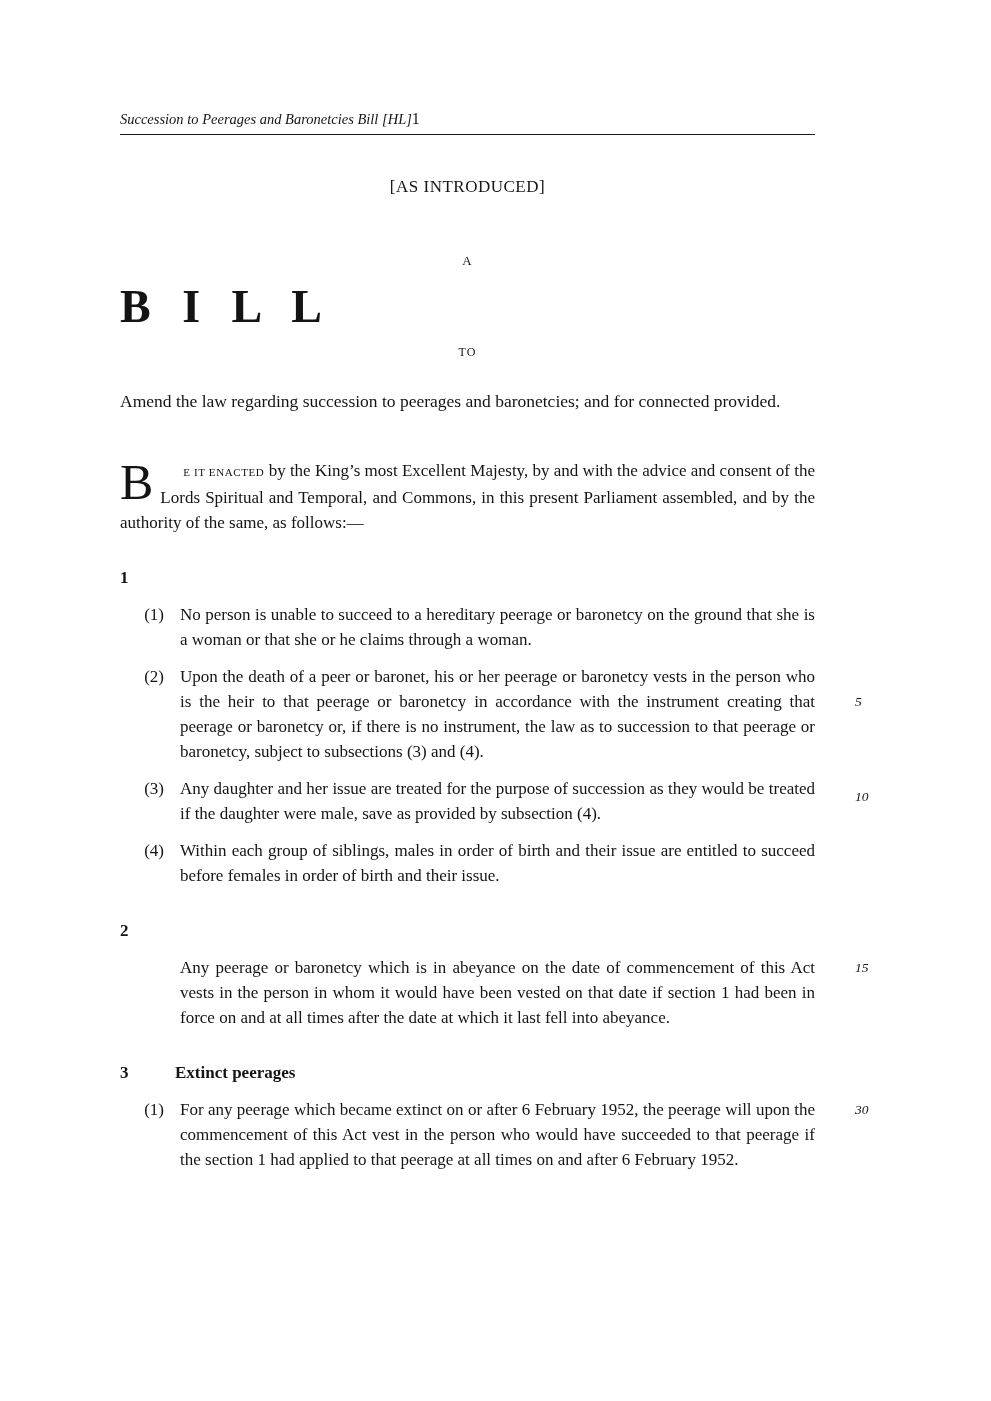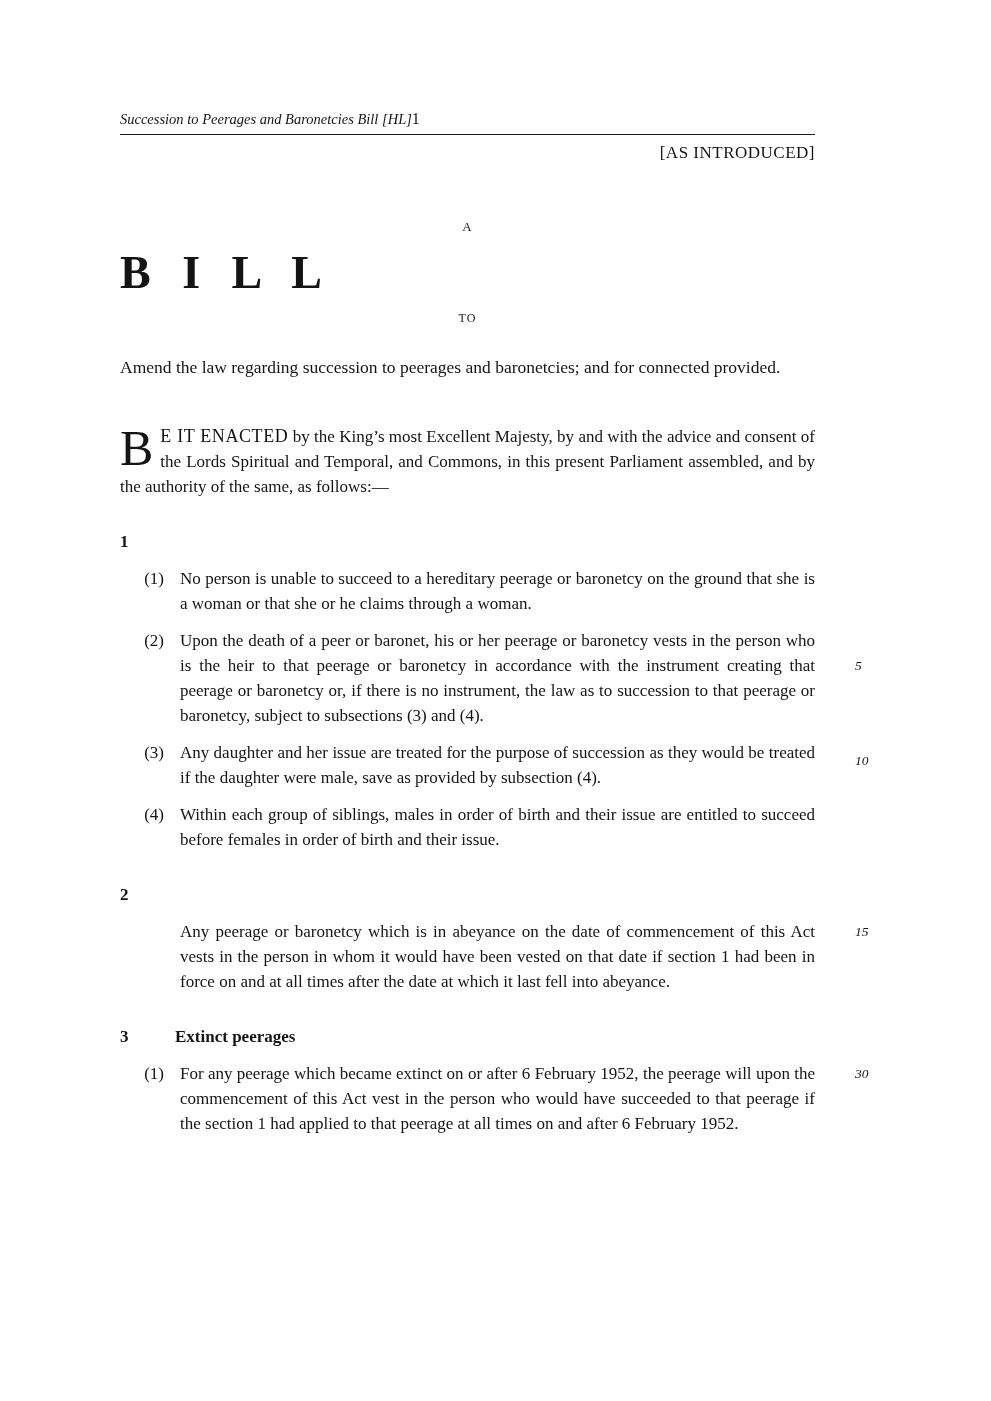--- a/index.html
+++ b/index.html
@@ -35,22 +35,22 @@
   .page-number {
     font-size: 16px;
   }
   .head-rule {
     border: none;
     border-top: 1.5px solid #1a1a1a;
     margin: 6px 0 0 0;
   }
 
   .status-line {
-    margin-top: 8px;
-    text-align: right;
+    margin-top: 42px;
+    text-align: center;
     font-size: 17px;
     letter-spacing: 0.5px;
   }
 
   
   .a-line {
     margin-top: 56px;
     text-align: center;
     font-size: 13px;
     letter-spacing: 1px;
@@ -83,22 +83,23 @@
     line-height: 25px;
     text-align: justify;
   }
   .dropcap {
     float: left;
     font-size: 50px;
     line-height: 42px;
     padding: 3px 7px 0 0;
   }
   .smallcaps {
-    font-size: 18px;
+    font-size: 11px;
     letter-spacing: 0.6px;
+    margin-left: 23px;
   }
 
   
   .section-heading {
     display: flex;
     margin-top: 30px;
     font-weight: bold;
     font-size: 17px;
     line-height: 25px;
   }

